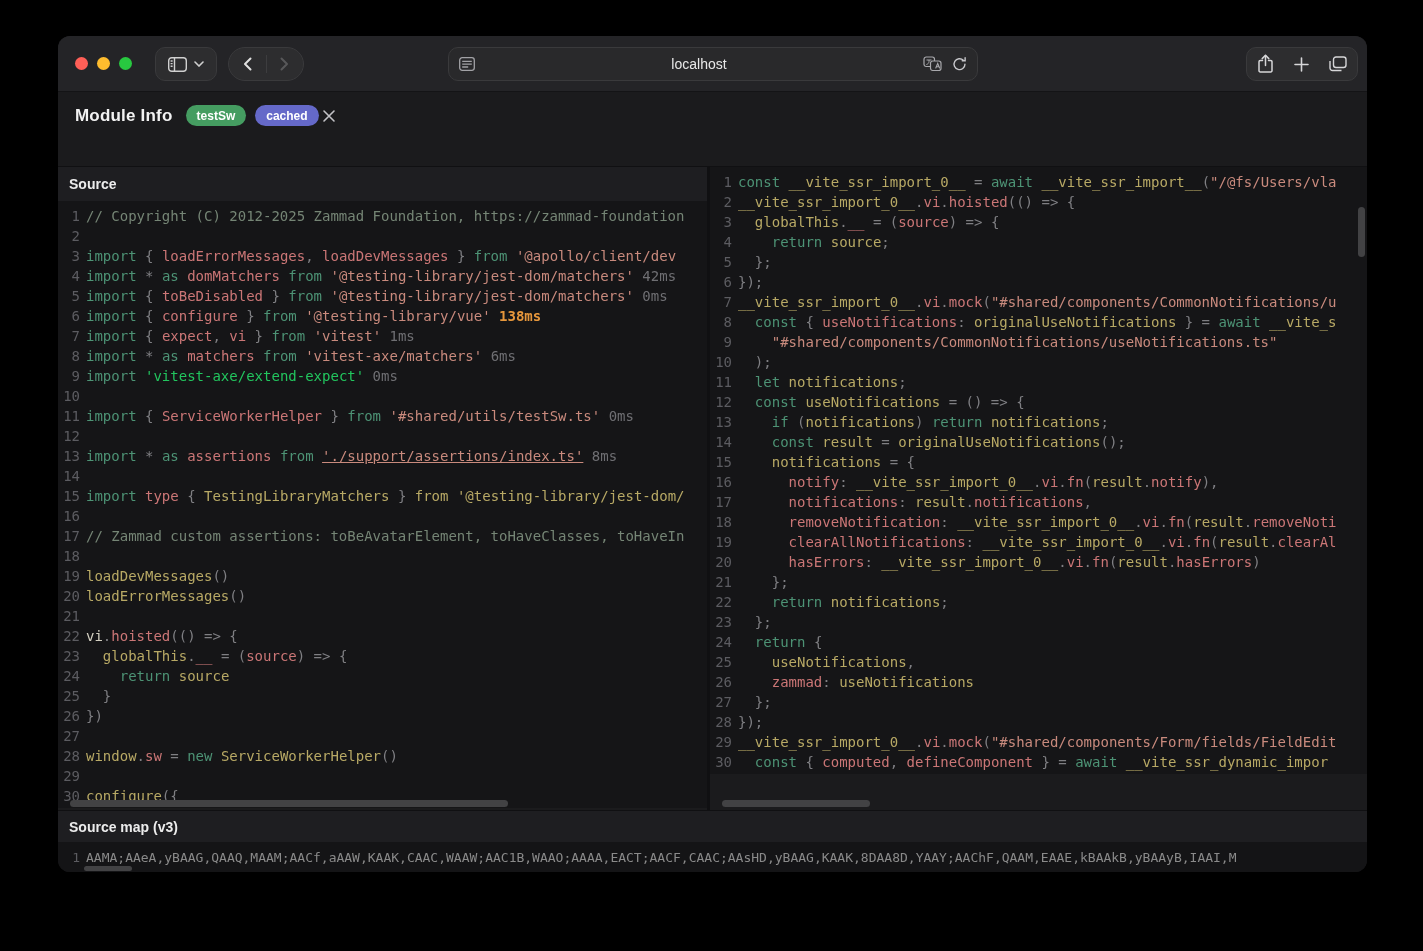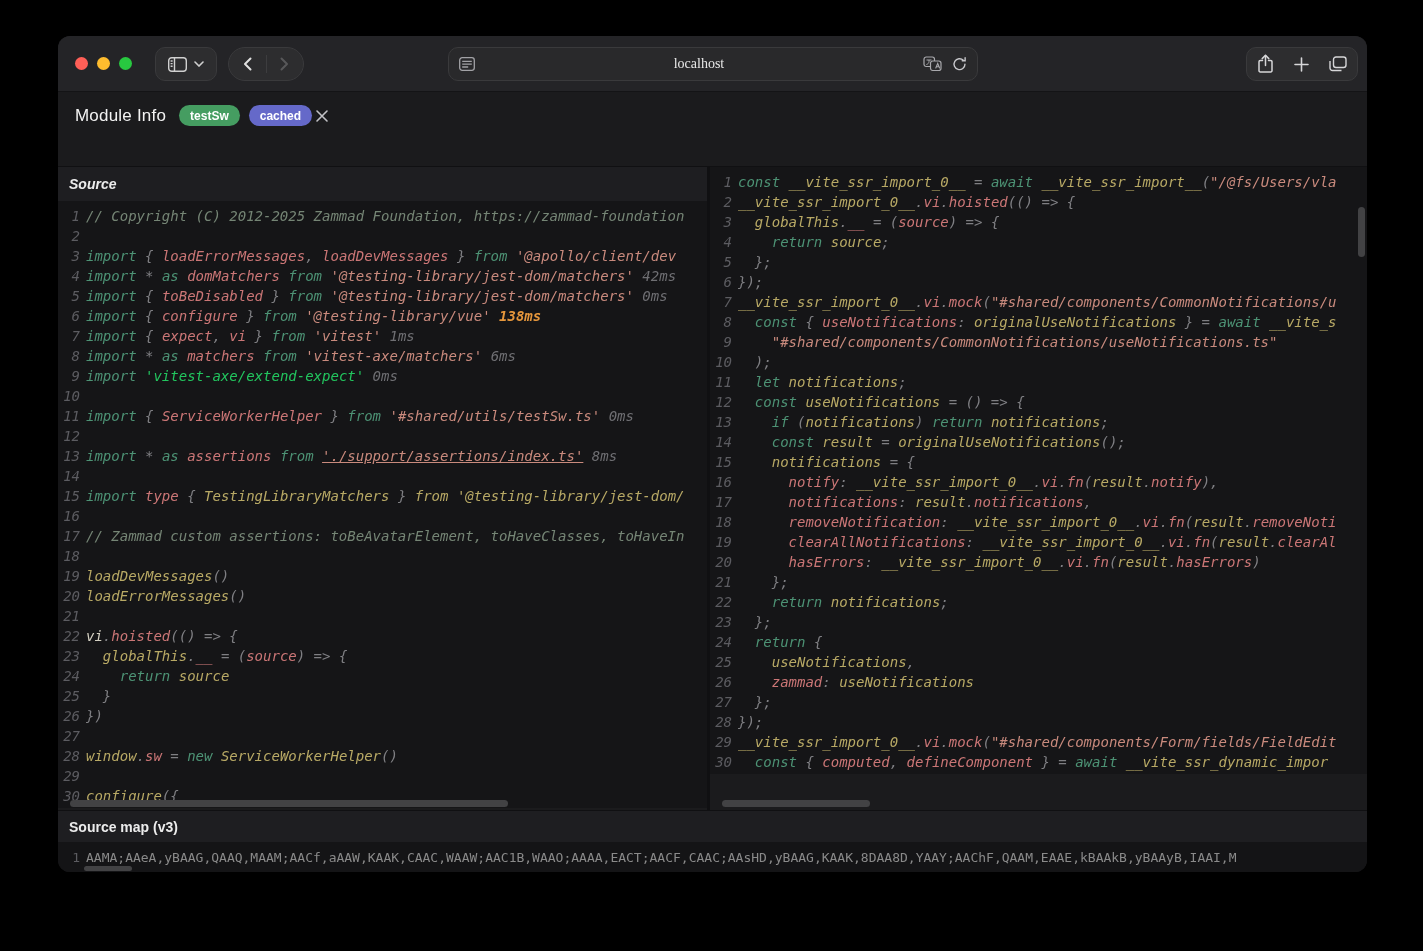--- a/index.html
+++ b/index.html
@@ -12,39 +12,39 @@
   .toolbar { position:relative; height:56px; background:#242427; border-bottom:1px solid #141416; }
   .traffic { position:absolute; left:17px; top:21px; display:flex; gap:9px; }
   .light { width:13px; height:13px; border-radius:50%; }
   .grp { position:absolute; top:11px; height:34px; background:#2d2d2f; border:1px solid #3a3a3c;
     display:flex; align-items:center; justify-content:center; }
   .sidebar-grp { left:97px; width:62px; border-radius:10px; gap:7px; }
   .nav-grp { left:170px; width:76px; border-radius:17px; }
   .nav-grp .half { width:37px; height:100%; display:flex; align-items:center; justify-content:center; }
   .nav-sep { width:1px; height:18px; background:#3d3d3f; }
   .addr { position:absolute; left:390px; top:11px; width:530px; height:34px; background:#29292b;
-    border:1px solid #3a3a3c; border-radius:10px; display:flex; align-items:center; padding:0 10px;font-family:Liberation Serif, serif; }
+    border:1px solid #3a3a3c; border-radius:10px; display:flex; align-items:center; padding:0 10px; }
   .addr .url { flex:1; text-align:center; color:#e8e8e8; font-size:14px; }
   .addr-right { display:flex; align-items:center; gap:10px; }
   .actions-grp { right:9px; width:112px; border-radius:10px; justify-content:space-around; }
   .tb-btn { display:flex; align-items:center; justify-content:center; cursor:default; }
 
   
   .mod-header { height:74px; background:#1b1b1d; padding:13px 20px 0 17px; }
   .mod-row1 { display:flex; align-items:center; }
-  .mod-title { color:#f2f2f2; font-size:17px; font-weight:400; letter-spacing:.2px; }
+  .mod-title { color:#f2f2f2; font-size:17px; font-weight:700; letter-spacing:.2px; }
   .badges { display:flex; gap:9px; margin-left:13px; }
   .pill { display:inline-flex; align-items:center; height:21px; padding:0 11px; border-radius:11px;
     color:#fff; font-size:12px; font-weight:700; white-space:nowrap; }
   .timings { display:flex; gap:9px; margin-left:auto; margin-right:24px; }
   .close-btn { width:20px; height:20px; display:flex; align-items:center; justify-content:center; }
   .mod-path { margin-top:7px; font-family:"DejaVu Sans Mono", monospace; font-size:13px; color:#a3a3a3; }
 
   
-  .panes { display:flex; height:644px; border-top:1px solid #101012;font-style:italic; }
+  .panes { display:flex; height:644px; border-top:1px solid #101012; }
   .pane { position:relative; overflow:hidden; }
   .pane.src { width:652px; flex:none; border-right:3px solid #101012; }
   .pane.trs { flex:1; }
   .pane-head { height:34px; background:#1e1e21; display:flex; align-items:center; padding-left:11px;
     color:#ececec; font-size:14px; font-weight:700; }
   .code { position:relative; height:607px; background:#151517; overflow:hidden; padding-top:5px;
     font-family:"DejaVu Sans Mono", monospace; font-size:14px; line-height:20px; }
   .cl { display:flex; height:20px; }
   .ln { flex:none; width:28px; text-align:right; padding-right:6px; color:#5c5c61; }
   .lc { flex:1; white-space:pre; overflow:hidden; }

